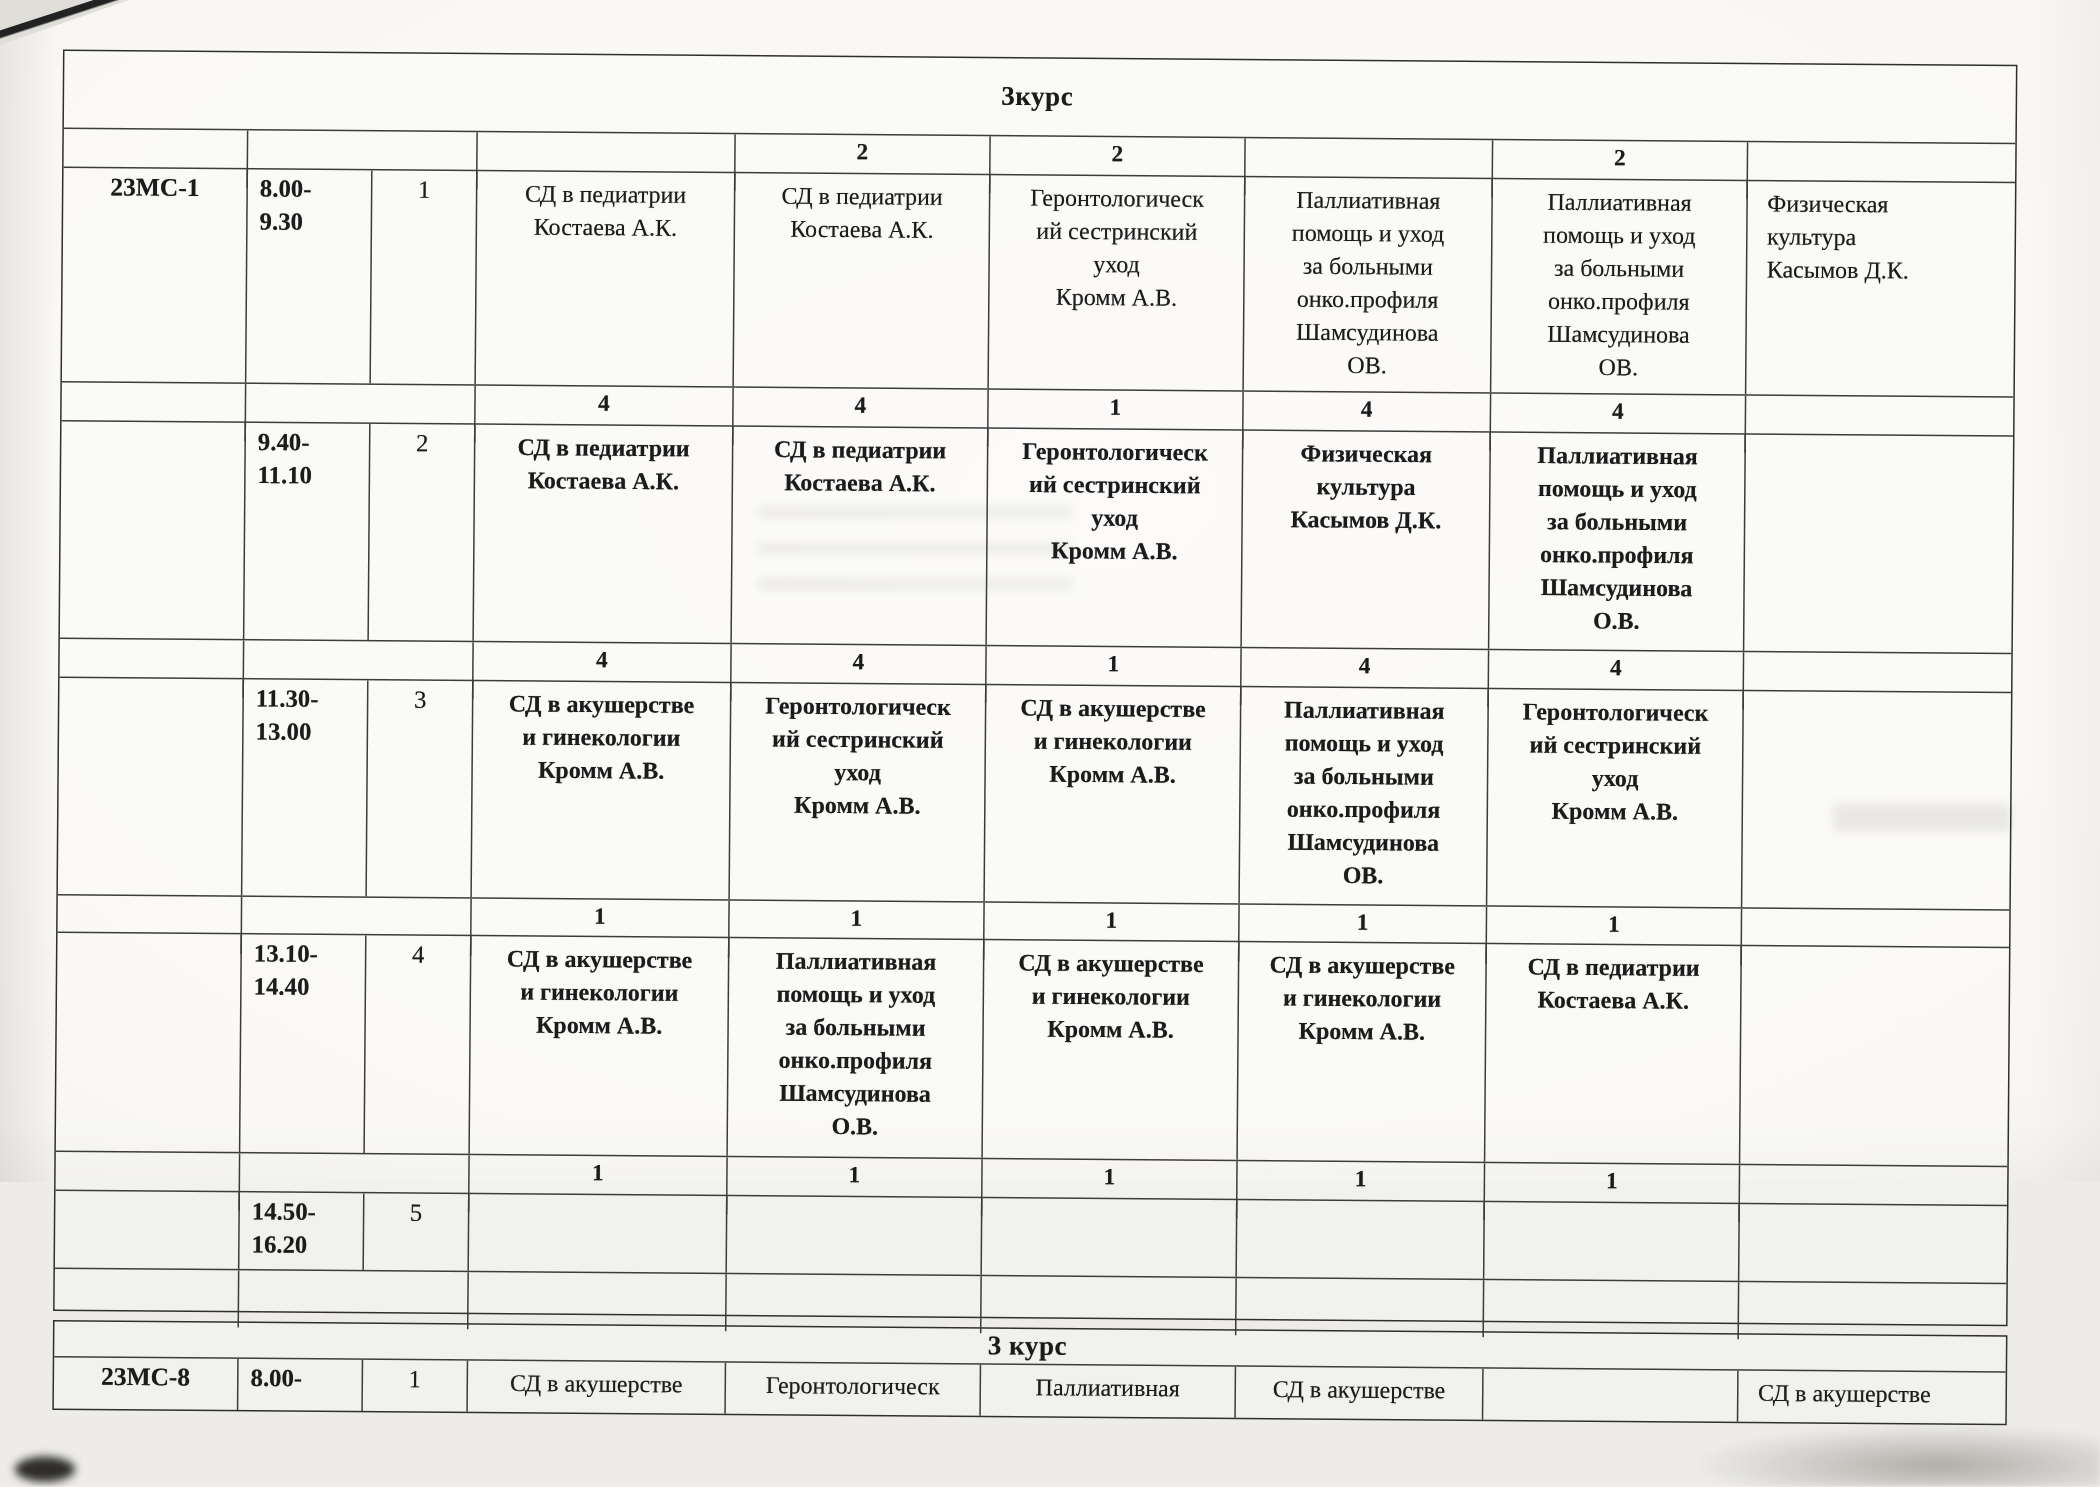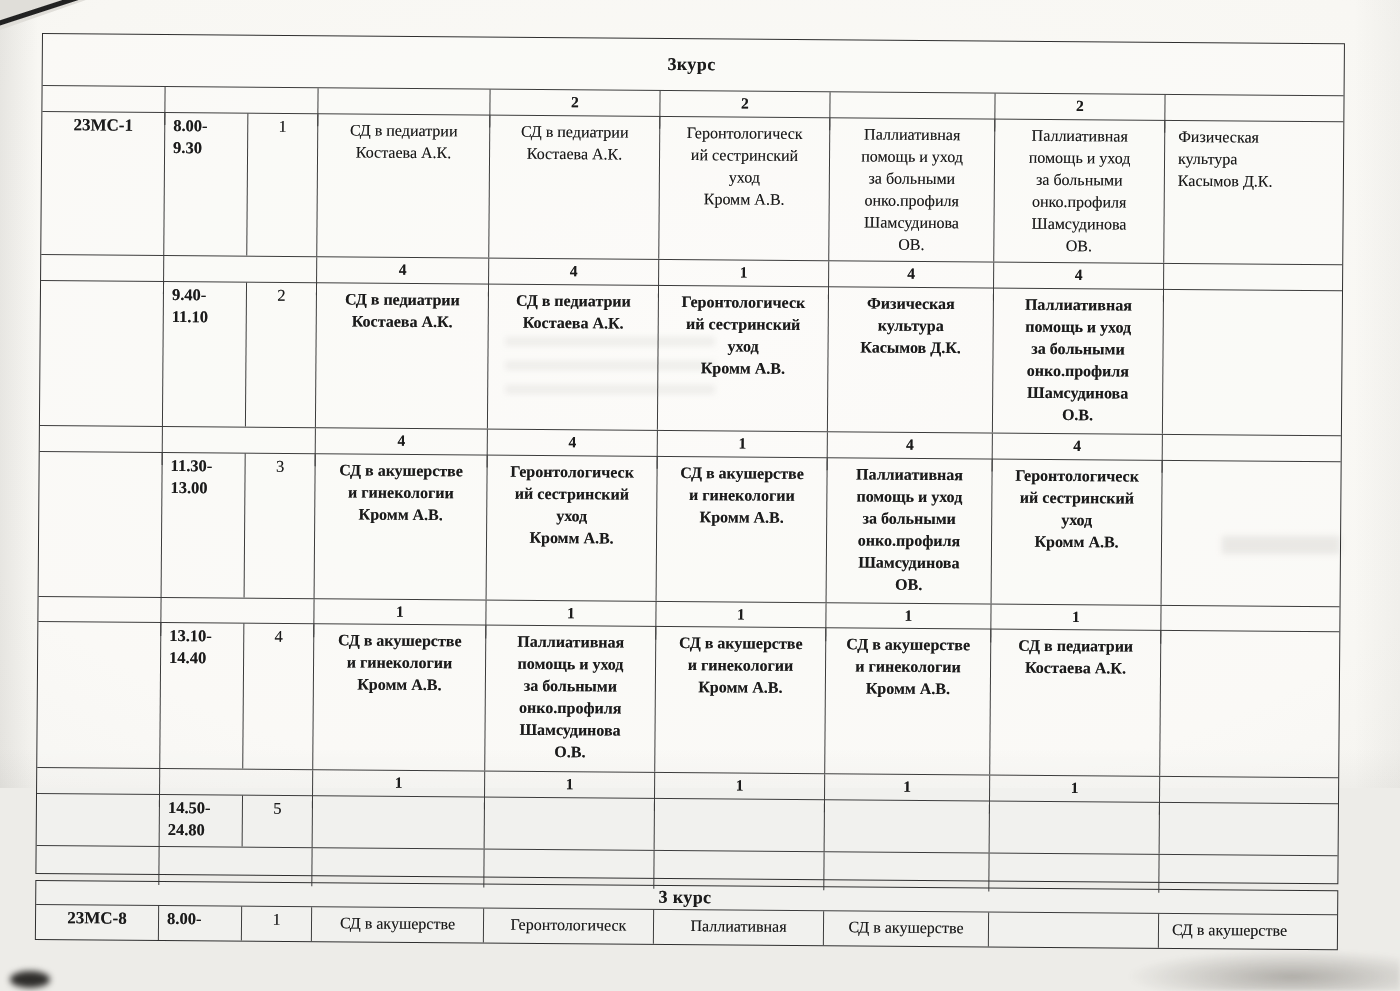--- a/index.html
+++ b/index.html
@@ -230,21 +230,21 @@
           <div class="cell cs">1</div>
           <div class="cell cs">1</div>
           <div class="cell cs">1</div>
           <div class="cell cs">1</div>
           <div class="cell cs">1</div>
           <div class="cell cs c-last"></div>
         </div>
         <div class="row period-row" style="height: 52px;">
           <div class="cell c0 group"></div>
           <div class="cell c1 time">14.50-
-24.80</div>
+16.20</div>
           <div class="cell c2 num">5</div>
           <div class="cell cs subject"></div>
           <div class="cell cs subject"></div>
           <div class="cell cs subject"></div>
           <div class="cell cs subject"></div>
           <div class="cell cs subject"></div>
           <div class="cell cs subject c-last"></div>
         </div>
         <div class="row aud-row" style="height: 27px;">
           <div class="cell c0"></div>

